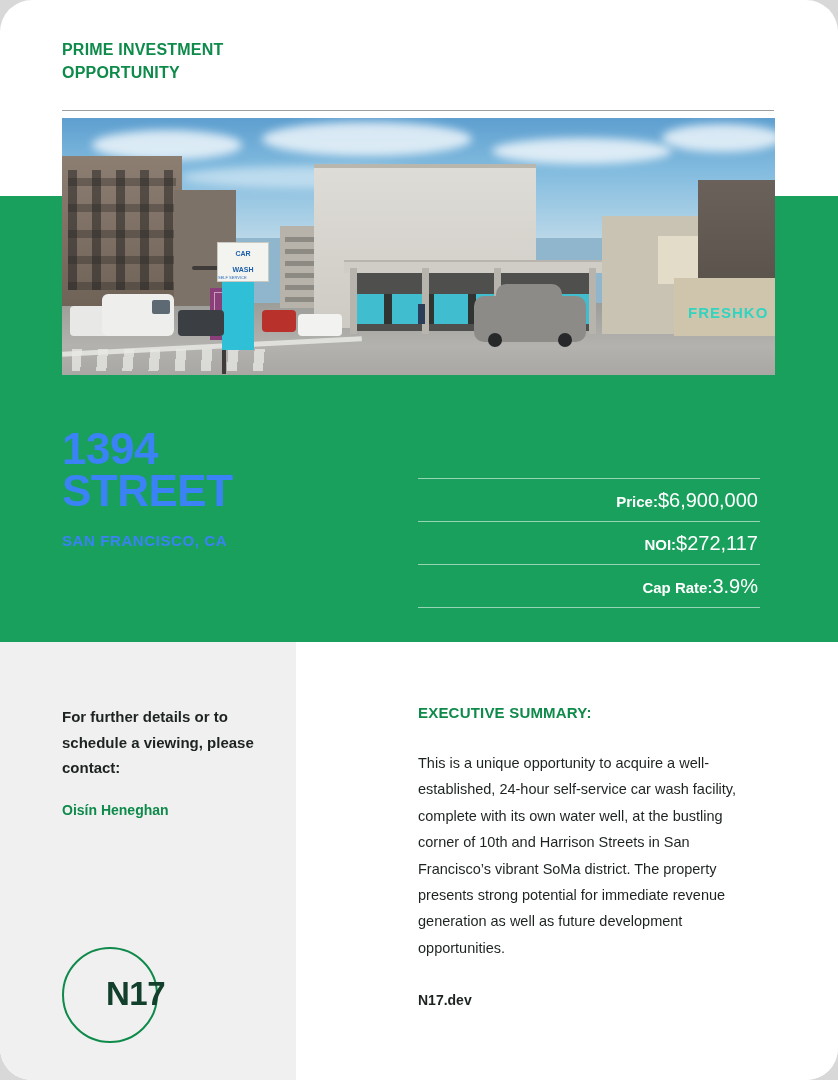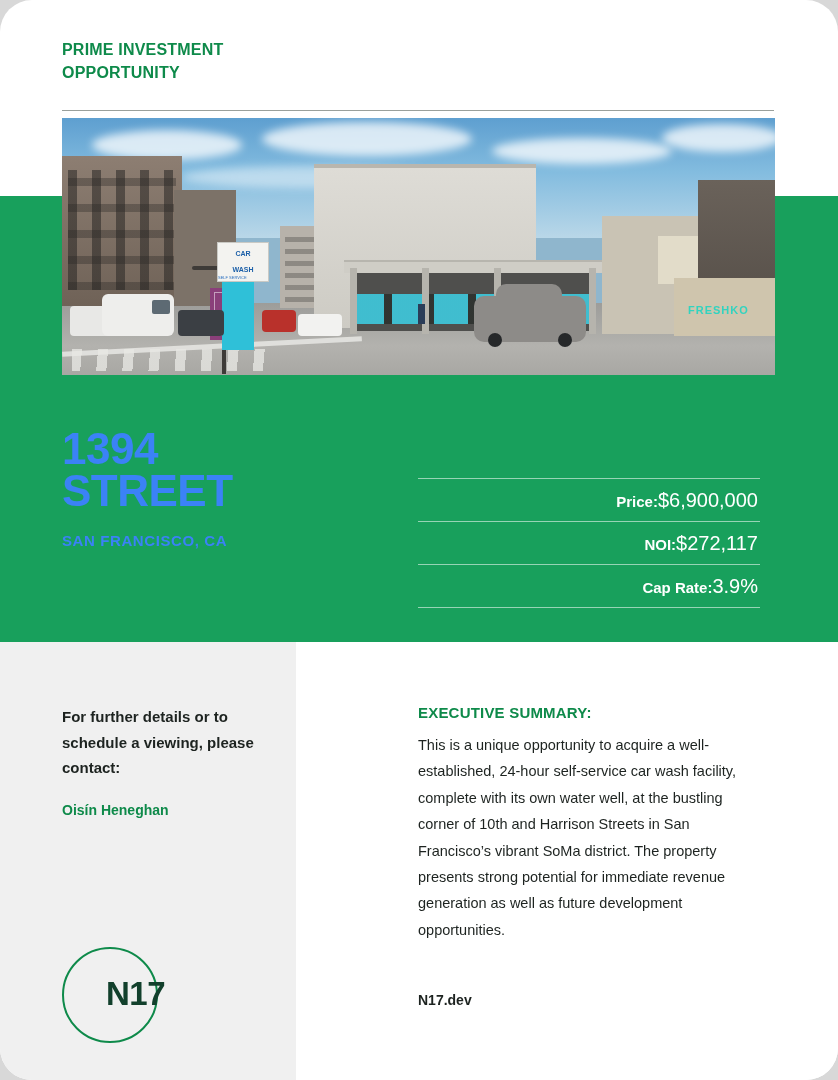--- a/index.html
+++ b/index.html
@@ -162,21 +162,21 @@
     position:absolute; left:636px; top:62px; width:140px; height:156px;
     background: linear-gradient(180deg,#6a625a 0%,#524b45 100%);
   }
   .right-bldg3 {
     position:absolute; left:596px; top:118px; width:50px; height:48px; background:#e2dcc9;
   }
   .tan-wall {
     position:absolute; left:612px; top:160px; width:164px; height:58px; background:#cfc5ad;
   }
   .fresh-sign {
-    position:absolute; left:626px; top:186px; color:#32d3bf; font-size:11px;
+    position:absolute; left:626px; top:186px; color:#32d3bf; font-size:15px;
     font-weight:bold; letter-spacing:1px; font-family:"Liberation Sans", sans-serif;
   }
 
   
   .cw-sign {
     position:absolute; left:155px; top:124px; width:52px; height:40px;
     background:#f3f3f0; border:1px solid #c9c9c4;
   }
   .cw-sign span {
     display:block; text-align:center; color:#1b5fa8; font-weight:bold;
@@ -323,21 +323,21 @@
     top: 62px;
     font-size: 15px;
     font-weight: bold;
     color: #0e8a4a;
     letter-spacing: 0.2px;
     text-transform: uppercase;
   }
   .exec-body {
     position: absolute;
     left: 52px;
-    top: 90px;
+    top: 108px;
     width: 346px;
     font-size: 14.5px;
     line-height: 1.82;
     color: #1d2320;
   }
   .exec-site {
     position: absolute;
     left: 52px;
     top: 350px;
     font-size: 14px;

